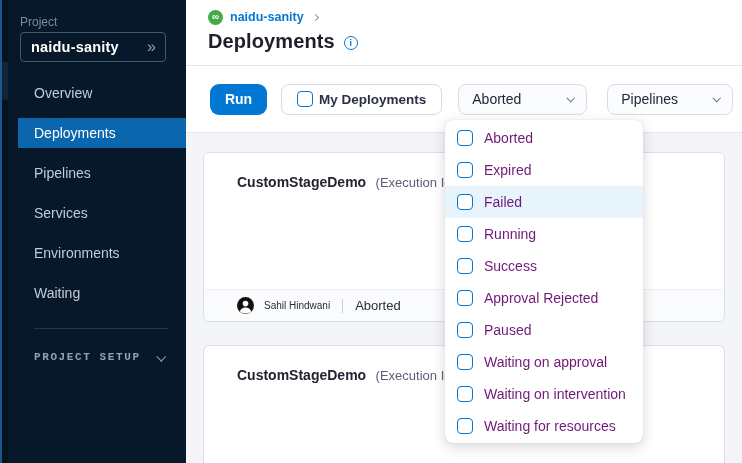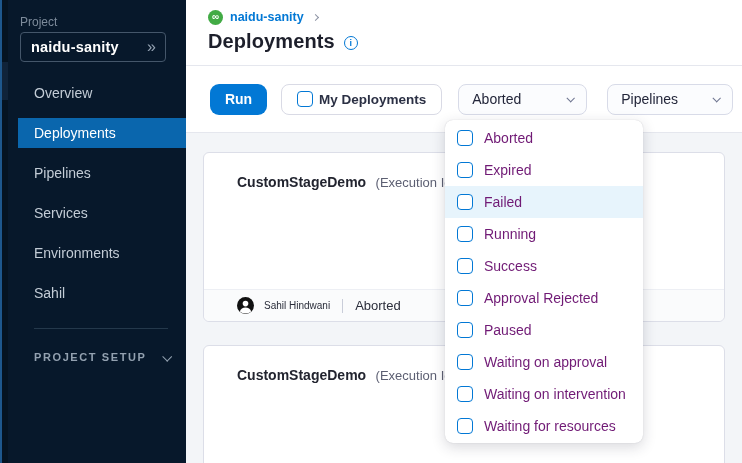--- a/index.html
+++ b/index.html
@@ -17,21 +17,21 @@
   .project-label { position:absolute; left:12px; top:15px; font-size:12px; color:#7d8b9b; }
   .project-input { position:absolute; left:12px; top:32px; width:146px; height:30px; border:1px solid #44566a;
     border-radius:4px; display:flex; align-items:center; justify-content:space-between; padding:0 9px 0 10px; cursor:pointer; }
   .project-input .value { color:#fff; font-size:14.5px; font-weight:700; letter-spacing:.2px; }
   .project-input .dbl-chev { color:#93a1b1; font-size:16px; line-height:1; }
   .nav { position:absolute; left:0; top:73px; width:178px; }
   .nav-item { height:40px; display:flex; align-items:center; padding-left:26px; color:#c3ccd6; font-size:14px; cursor:pointer; }
   .nav-item.selected { background:#0a66ad; color:#fff; height:30px; margin:5px 0 5px 10px; padding-left:16px; border-radius:0; }
   .side-divider { position:absolute; left:26px; top:328px; width:134px; height:1px; background:#24384b; }
   .section-row { position:absolute; left:26px; top:346px; height:22px; display:flex; align-items:center; gap:16px; cursor:pointer; }
-  .section-label { font-size:11px; font-weight:700; letter-spacing:1.6px; color:#93a1b0; }
+  .section-label { font-size:11px; font-weight:700; letter-spacing:1.6px; color:#93a1b0;font-family:Liberation Mono, monospace; }
   .chev { display:inline-block; width:6px; height:6px; border-right:1.6px solid currentColor; border-bottom:1.6px solid currentColor; }
   .chev.down { transform:rotate(45deg) translateY(-1px); }
   .chev.right { transform:rotate(-45deg); }
   .section-row .chev { color:#93a1b0; width:7px; height:7px; }
 
   
   .main { position:absolute; left:186px; top:0; width:556px; height:463px; background:#f3f5f8; }
   .page-header { height:66px; background:#fff; border-bottom:1px solid #e5e7ee; padding:9px 0 0 22px; }
   .breadcrumb { display:flex; align-items:center; gap:7px; height:16px; }
   .module-icon { width:15px; height:15px; border-radius:50%; background:#42ab45; color:#fff; font-size:10px; font-weight:700;
@@ -101,21 +101,21 @@
       <div class="nav-item">
         <span>Pipelines</span>
       </div>
       <div class="nav-item">
         <span>Services</span>
       </div>
       <div class="nav-item">
         <span>Environments</span>
       </div>
       <div class="nav-item">
-        <span>Sahil</span>
+        <span>Waiting</span>
       </div>
     </div>
     <div class="side-divider"></div>
     <div class="section-row">
       <span class="section-label">PROJECT SETUP</span>
       <span class="chev down"></span>
     </div>
   </div>
 
   <div class="main">

